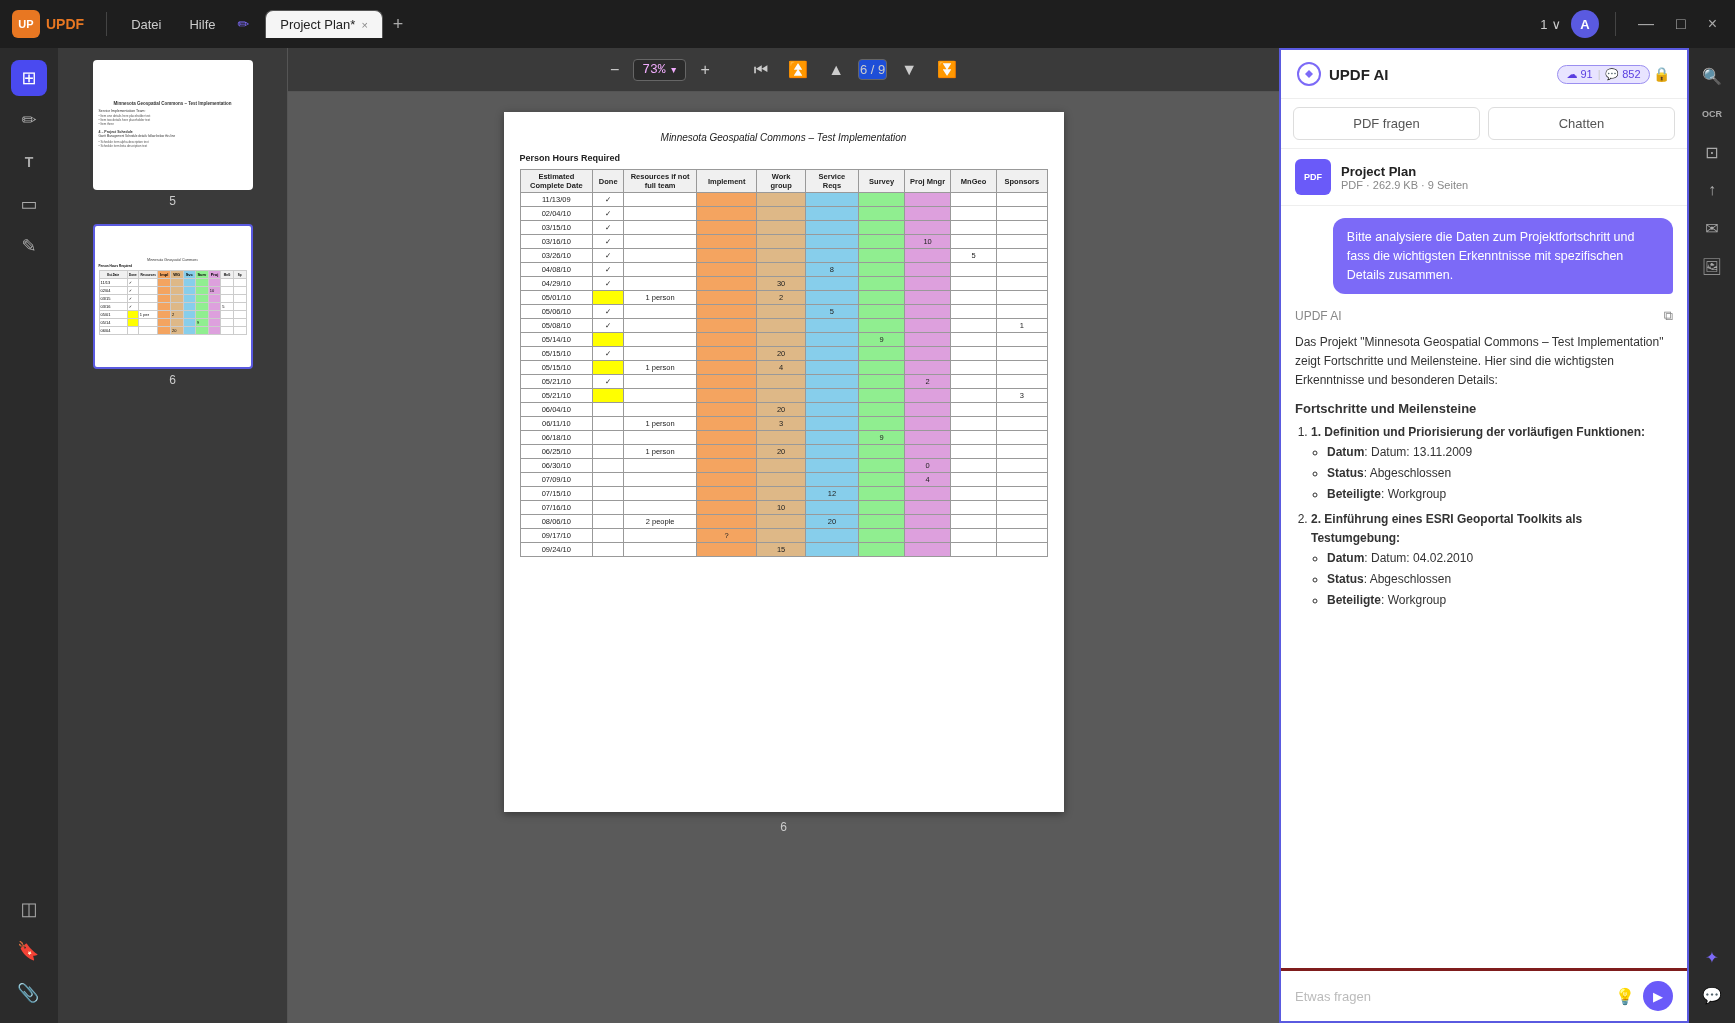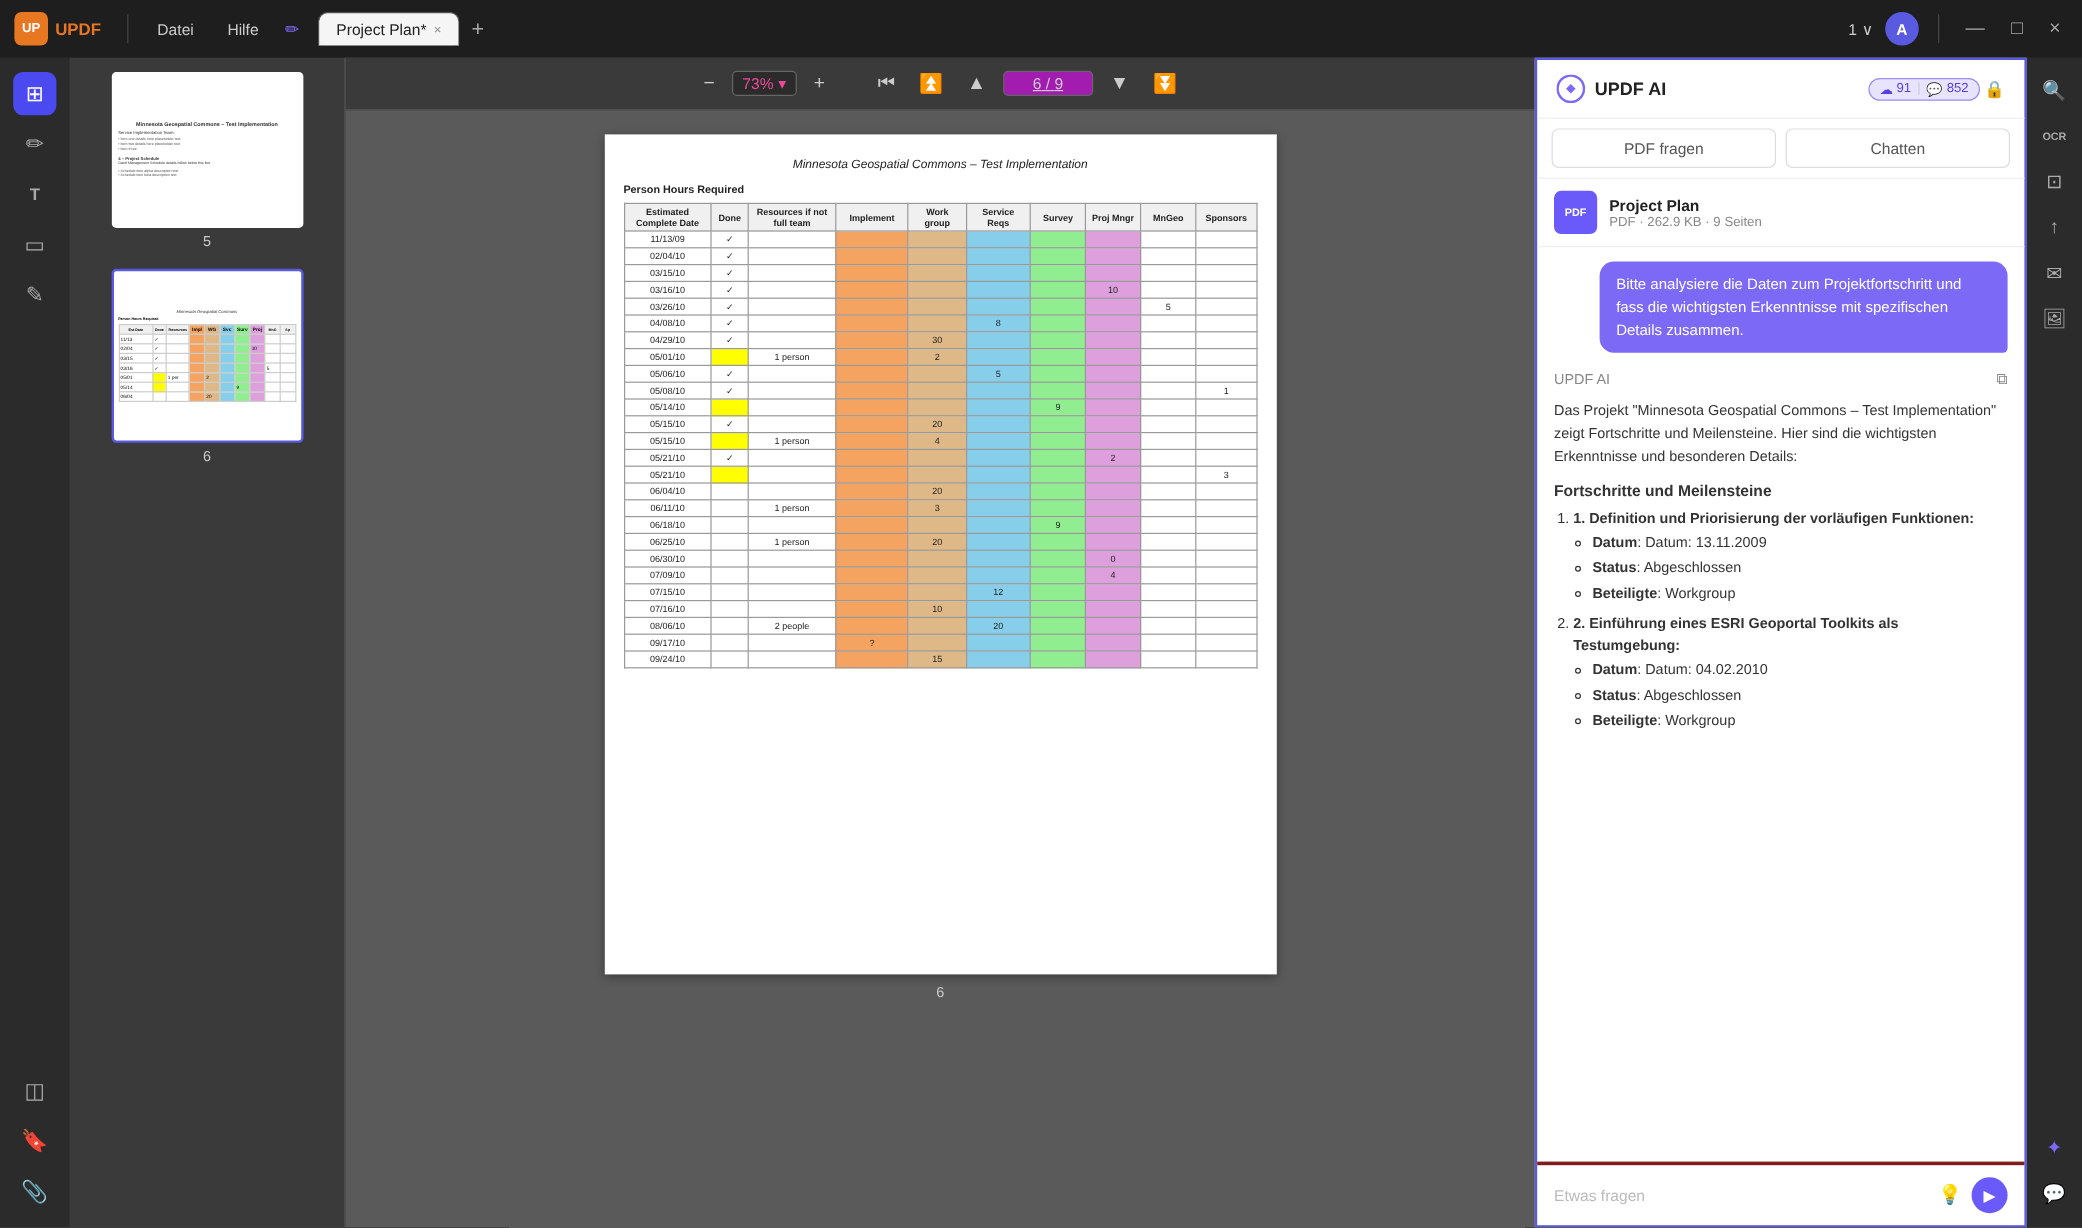--- a/index.html
+++ b/index.html
@@ -96,27 +96,27 @@
     }
     .toolbar-pdf {
       width: 100%; height: 44px; background: #3a3a3a;
       display: flex; align-items: center; justify-content: center; gap: 8px;
       border-bottom: 1px solid #555; flex-shrink: 0;
     }
     .tb-btn {
       color: #ccc; font-size: 16px; cursor: pointer; padding: 4px 6px; border-radius: 4px;
     }
     .zoom-display {
-      color: #ec4899; font-size: 13px; background: #2b2b2b;
+      color: #f0abfc; font-size: 13px; background: #2b2b2b;
       border: 1px solid #666; border-radius: 4px; padding: 2px 8px;
-      display: flex; align-items: center; gap: 4px;
+      display: flex; align-items: center; gap: 4px; font-family: Liberation Mono, monospace;
     }
     .page-nav {
-      color: #ccc; font-size: 13px; background: #a21caf;
-      border: 1px solid #666; border-radius: 4px; padding: 2px 24px; text-decoration: underline;
+      color: #ccc; font-size: 13px; background: #1d4ed8;
+      border: 1px solid #666; border-radius: 4px; padding: 2px 1px;
     }
     .pdf-content {
       flex: 1; overflow-y: auto; display: flex; flex-direction: column;
       align-items: center; padding: 20px;
     }
     .pdf-page {
       background: white; box-shadow: 0 2px 8px rgba(0,0,0,0.4);
       width: 560px; min-height: 700px; padding: 20px 16px;
       font-size: 9px; color: #222; position: relative;
     }

